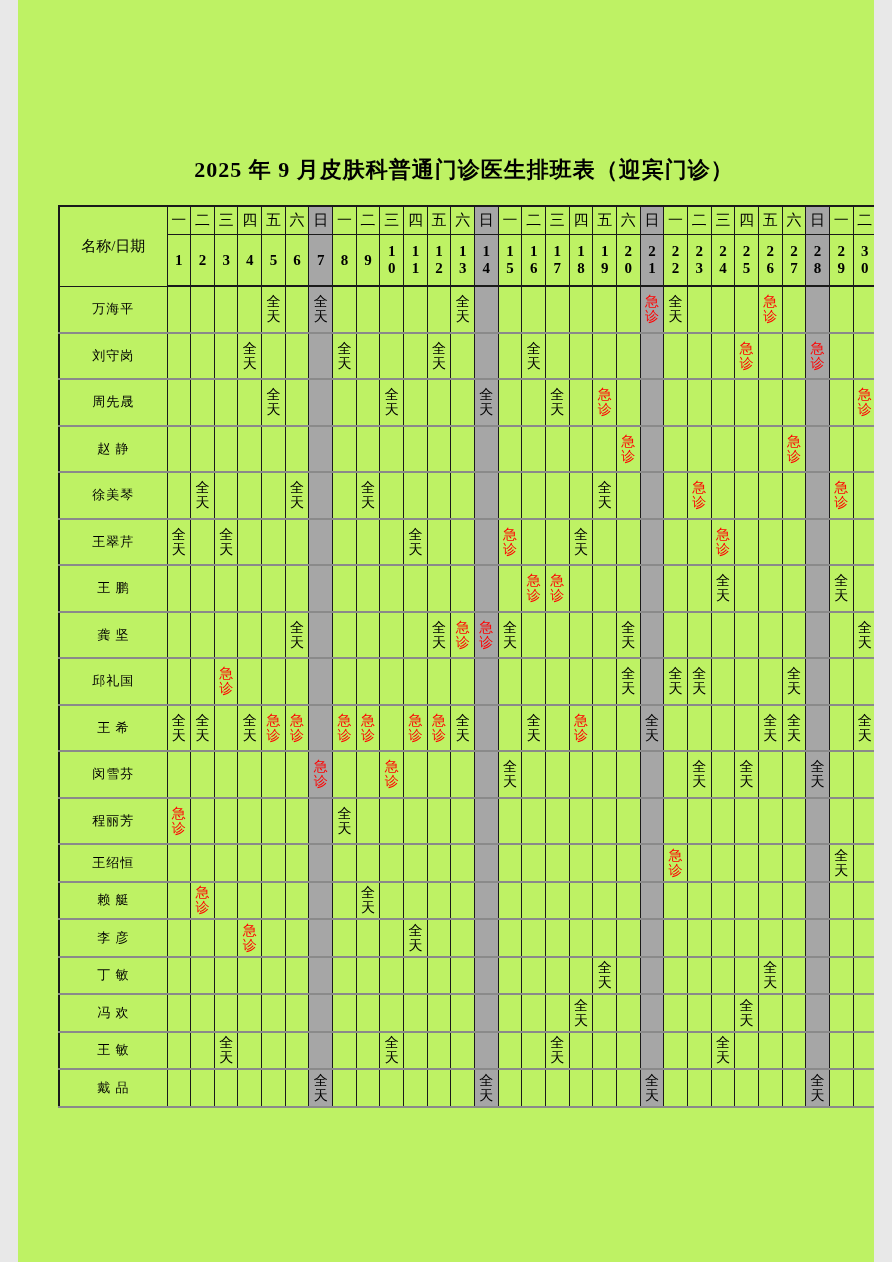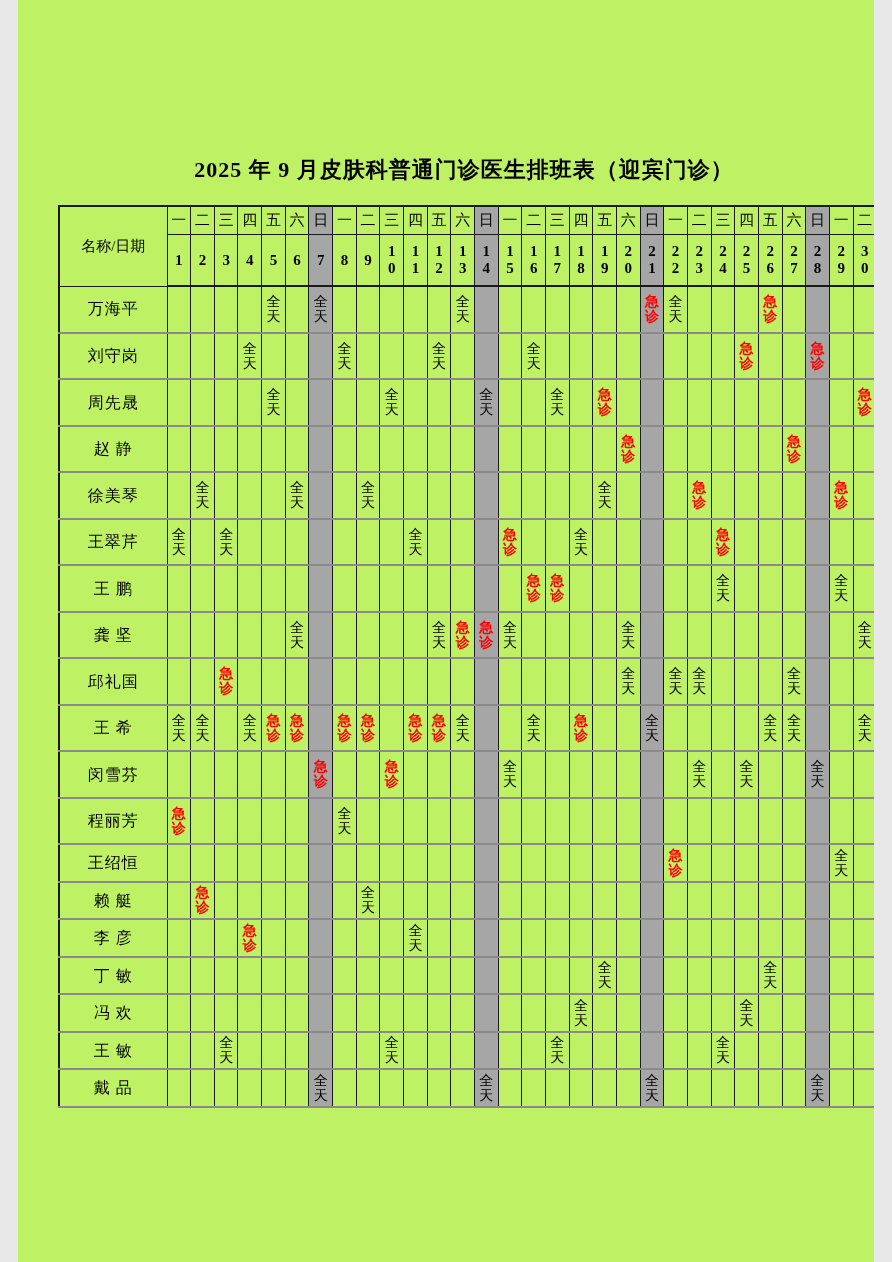--- a/index.html
+++ b/index.html
@@ -39,28 +39,28 @@
   tr.wk-row th{height:27px;font-weight:normal;font-size:15px;border-bottom:1px solid #1a1a1a;}
   tr.date-row th{height:50px;font-weight:bold;font-size:15px;border-bottom:2px solid #1a1a1a;}
   th.corner{font-size:15px;font-weight:normal;border-bottom:2px solid #1a1a1a;}
   tbody td{
     font-size:14px;
     line-height:1.08;
     word-break:break-all;
     border-bottom:2.5px solid #8a8a8a;
   }
   tbody td.name-cell{
-    font-size:16px;
+    font-size:13px;
     word-break:keep-all;
     letter-spacing:1px;
   }
   tbody tr.tall td{height:44.5px;}
   tbody tr.short td{height:35.5px;}
   .sun{background:#a6a6a6;}
-  .emerg{color:#ff0000;font-weight:bold;}
+  .emerg{color:#ff0000;}
   .digit{display:block;line-height:1.12;}
   .footer{
     position:absolute;
     left:182px;top:1108px;
     font-size:15px;
     font-weight:bold;
     letter-spacing:0.5px;
   }
 </style>
 </head>

